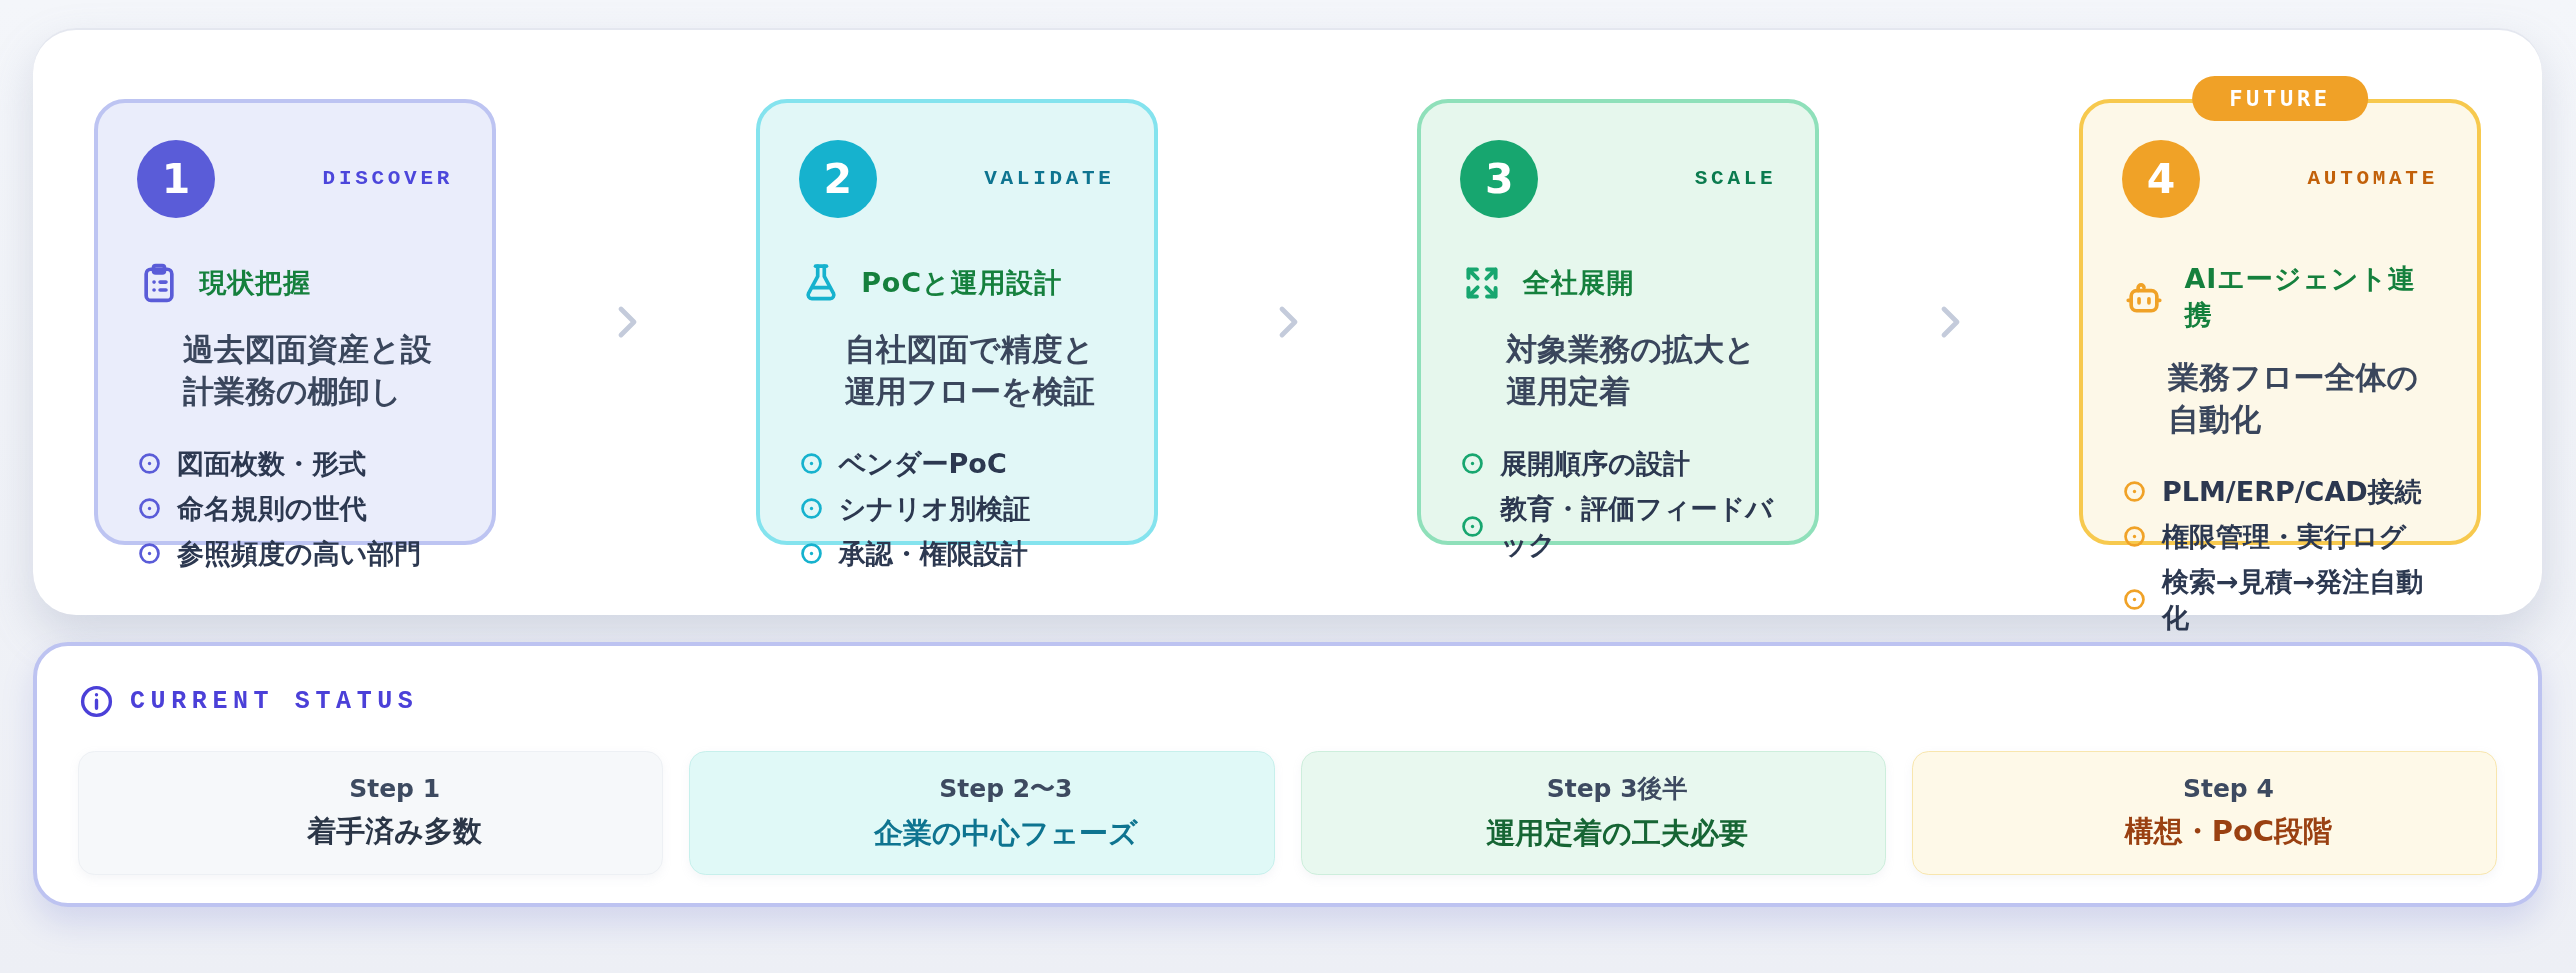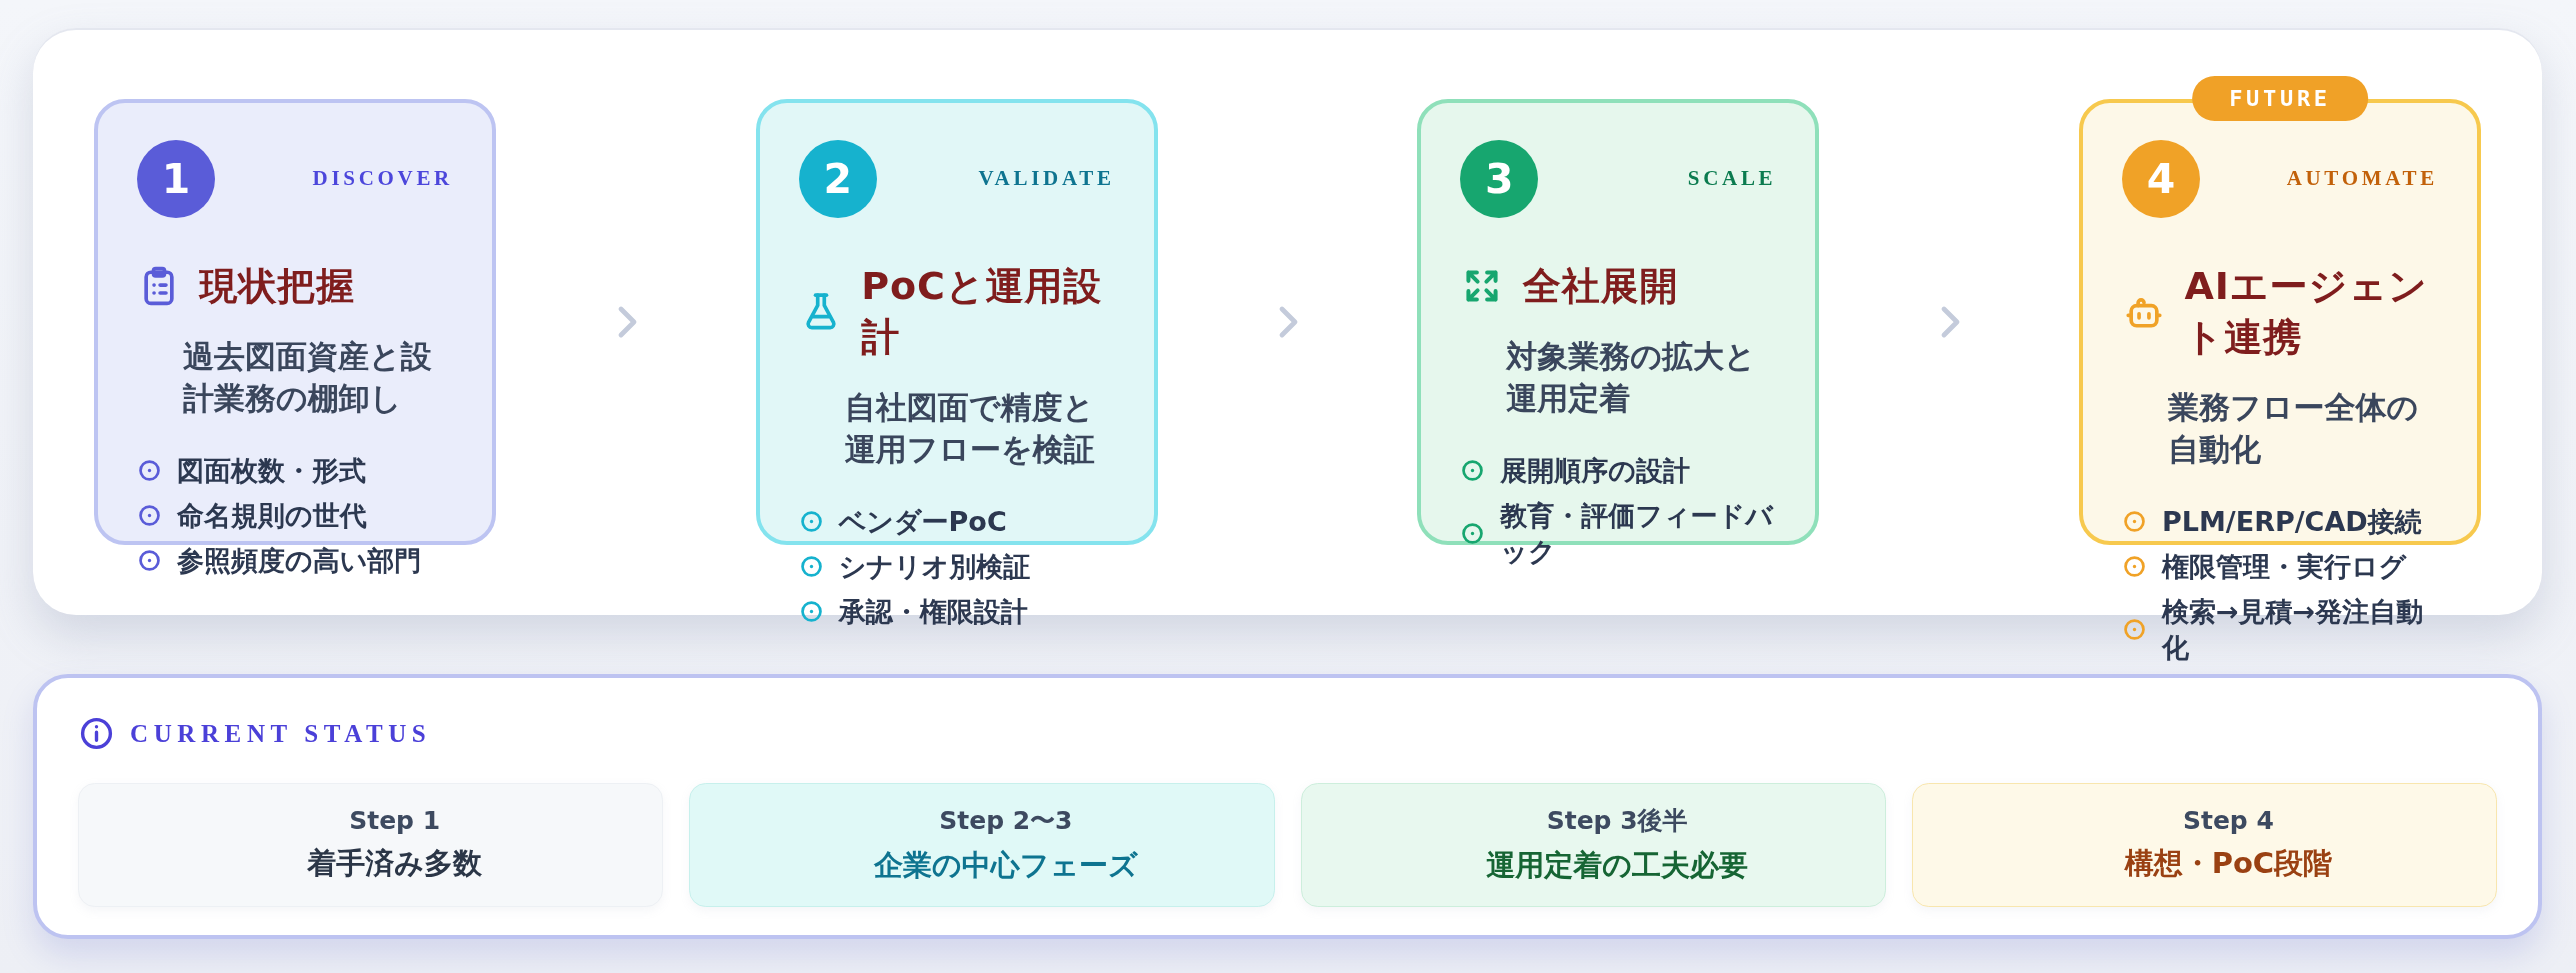--- a/index.html
+++ b/index.html
@@ -3,21 +3,21 @@
 <meta charset="utf-8">
 <style>
   * { margin:0; padding:0; box-sizing:border-box; }
   html,body { width:2576px; height:973px; }
   body {
     font-family:"DejaVu Sans", sans-serif;
     background:linear-gradient(180deg,#F4F6FA 0%,#EDEFF5 100%);
     position:relative;
     overflow:hidden;
   }
-  .mono { font-family:Liberation Serif, serif; }
+  .mono { font-family:Liberation Mono, monospace; }
 
   
   .flow-panel {
     position:absolute; left:33px; top:28px; width:2509px; height:587px;
     background:#FFFFFF; border-radius:43px;
     box-shadow:0 20.4px 44px rgba(136,146,176,.28), 0 1.9px 0 rgba(210,215,228,.6) inset;
     display:flex; align-items:center; justify-content:space-between;
     padding:0 61px;
   }
   .step-card {
@@ -34,42 +34,42 @@
     display:flex; align-items:center; justify-content:center;
     font-size:41px; font-weight:bold;
   }
   .phase-label {
     font-size:21px; font-weight:bold; letter-spacing:3.7px;
     color:var(--label);
   }
   .title-row { display:flex; align-items:center; gap:18.5px; margin-top:43px; }
   .title-icon { width:44px; height:44px; color:var(--accent); flex:none; }
   .title-icon svg { width:100%; height:100%; display:block; }
-  .card-title { font-size:38px; font-weight:bold; color:#7f1d1d; letter-spacing:0.9px; }
+  .card-title { font-size:27px; font-weight:bold; color:#15803d; letter-spacing:0.9px; }
   .card-sub { margin-top:24px; font-size:31px; font-weight:bold; color:#3A465C;margin-left:46px; }
   .bullets { margin-top:33px; display:flex; flex-direction:column; gap:9px; }
   .bullet { display:flex; align-items:center; gap:15px; }
   .bullet-icon { width:25px; height:25px; color:var(--accent); flex:none; }
   .bullet-icon svg { width:100%; height:100%; display:block; }
   .bullet-text { font-size:27px; font-weight:bold; color:#2C3850; }
 
   .future-badge {
     position:absolute; top:-27px; left:50%; transform:translateX(-50%);
     background:var(--badge-bg); color:var(--badge-text);
     font-family:"DejaVu Sans Mono", monospace;
     font-size:22px; font-weight:bold; letter-spacing:3.7px;
     padding:10.2px 37px; border-radius:924px; white-space:nowrap;
   }
 
   .connector { width:70px; display:flex; align-items:center; justify-content:center; color:#C4CBDB; flex:none; }
   .connector svg { width:48px; height:48px; }
 
   
   .status-panel {
-    position:absolute; left:33px; top:674px; width:2509px; height:265px;
+    position:absolute; left:33px; top:642px; width:2509px; height:265px;
     background:#FFFFFF; border:4.6px solid #BDC3F1; border-radius:35px;
     box-shadow:0 16.7px 31px rgba(120,128,210,.22);
     padding:37px 41px 0 41px;
   }
   .status-head { display:flex; align-items:center; gap:15px; }
   .info-icon { width:37px; height:37px; color:#4B40D8; flex:none; }
   .info-icon svg { width:100%; height:100%; display:block; }
   .status-heading { font-size:25px; font-weight:bold; letter-spacing:5.6px; color:#4B40D8; }
   .status-row { display:flex; gap:26px; margin-top:31px; }
   .status-box {

